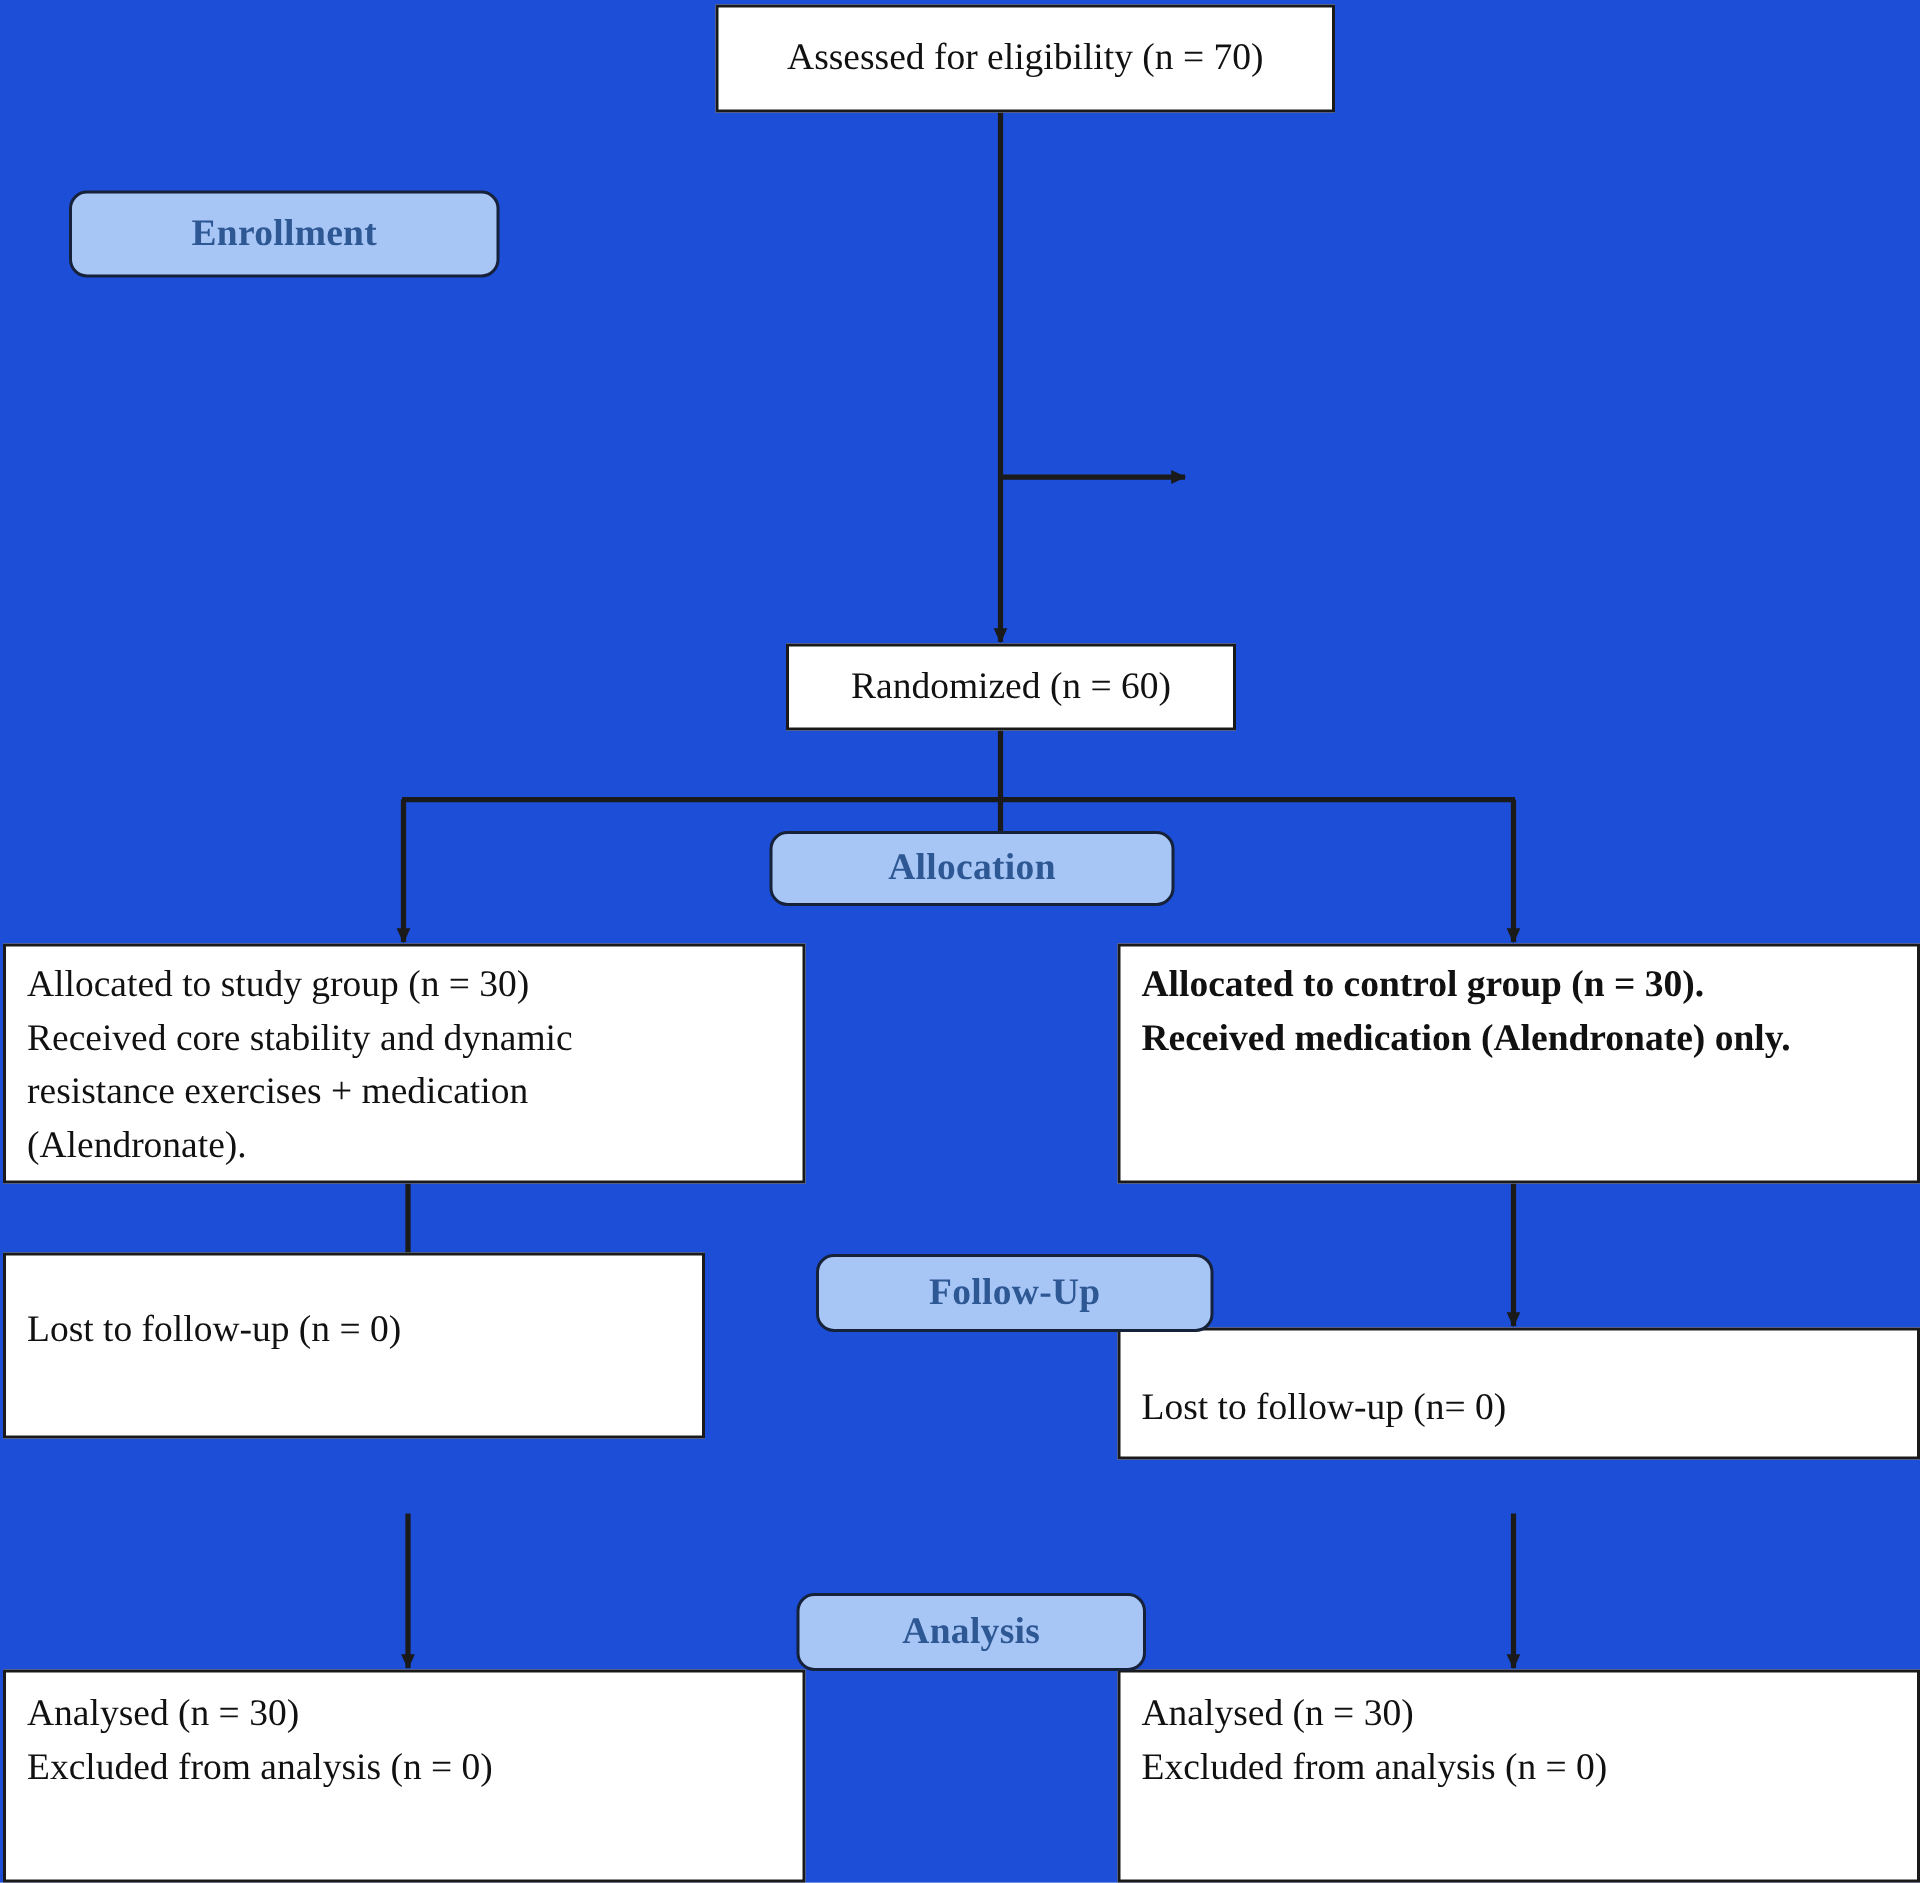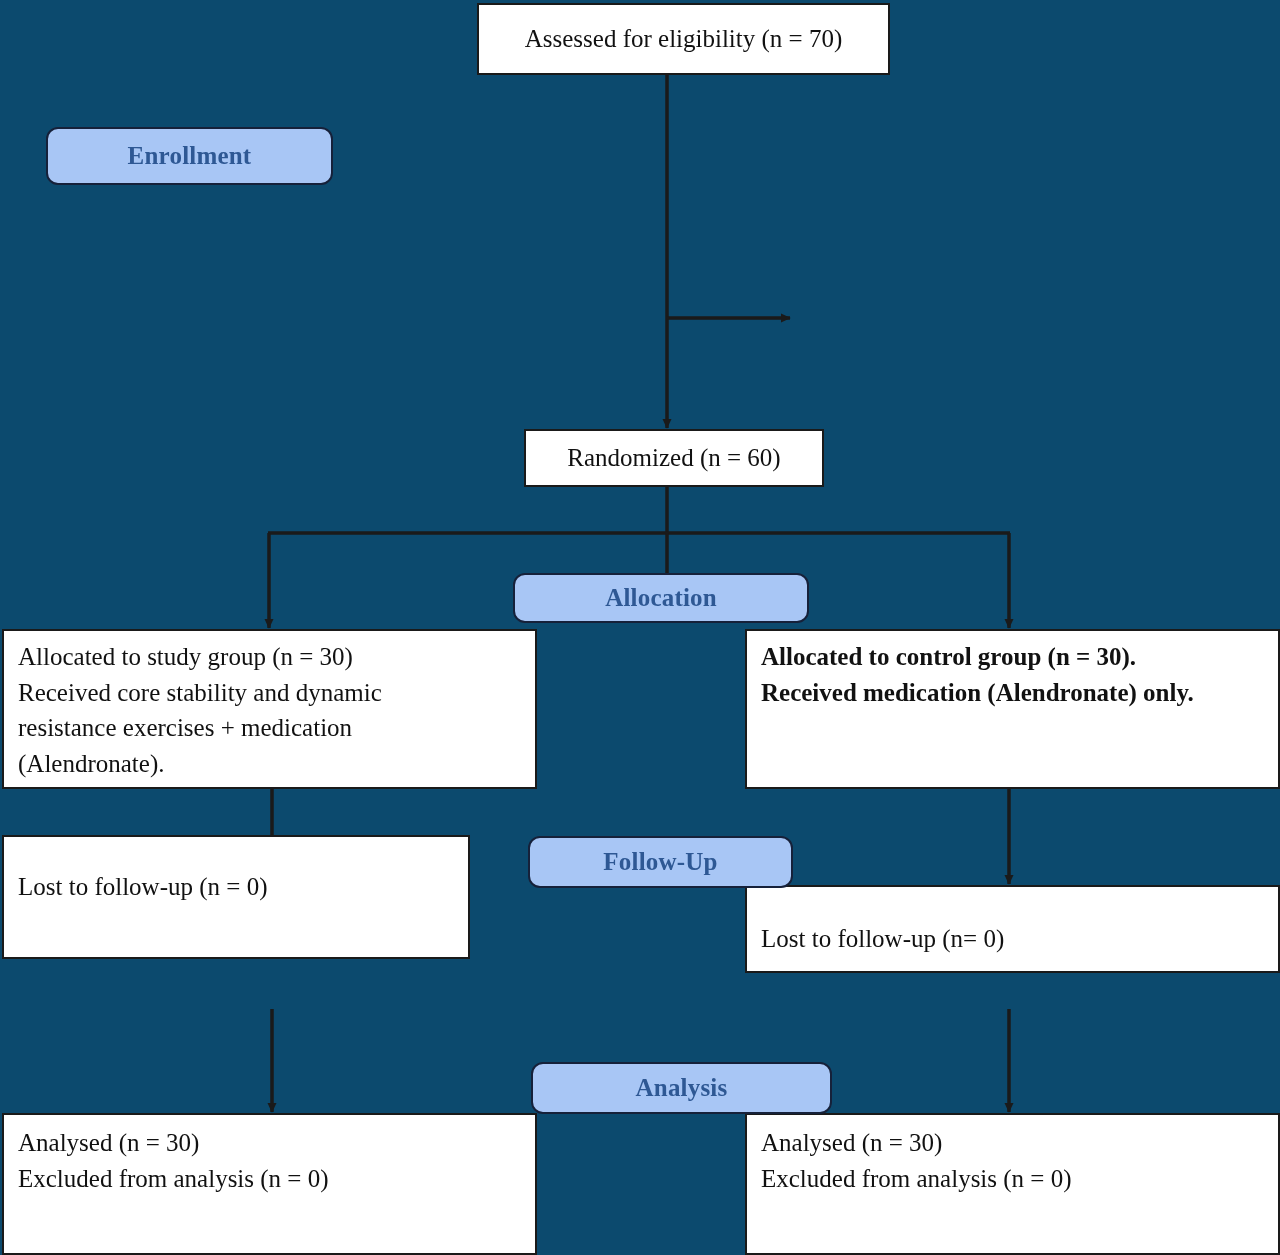--- a/index.html
+++ b/index.html
@@ -10,21 +10,21 @@
   body {
     width: 1280px;
     height: 1255px;
     font-family: "Liberation Serif", "DejaVu Serif", serif;
     overflow: hidden;
   }
   #diagram {
     position: relative;
     width: 1280px;
     height: 1255px;
-    background: #0c4a6e;
+    background: #1d4ed8;
   }
   svg.canvas {
     position: absolute;
     top: 0;
     left: 0;
     width: 1280px;
     height: 1255px;
   }
   .node-box {
     position: absolute;
@@ -119,43 +119,43 @@
 Received core stability and dynamic
 resistance exercises + medication
 (Alendronate).</span>
   </div>
 
   <div class="node-box box-left-text" style="left:745px; top:629px; width:535px; height:160px; padding-top:8px;font-weight:bold;">
     <span class="txt">Allocated to control group (n = 30).
  Received medication (Alendronate) only.</span>
   </div>
 
-  <div class="stage-badge" style="left:490px; top:573px; width:296px; height:50px;">
+  <div class="stage-badge" style="left:490px; top:554px; width:270px; height:50px;">
     <span>Allocation</span>
   </div>
 
   <div class="node-box box-left-text" style="left:2px; top:835px; width:468px; height:124px; padding-top:32px;">
     <span class="txt">Lost to follow-up (n = 0)</span>
   </div>
 
   <div class="node-box box-left-text" style="left:745px; top:885px; width:535px; height:88px; padding-top:34px;">
     <span class="txt">Lost to follow-up (n= 0)</span>
   </div>
 
-  <div class="stage-badge" style="left:505px; top:836px; width:265px; height:52px;">
+  <div class="stage-badge" style="left:521px; top:836px; width:265px; height:52px;">
     <span>Follow-Up</span>
   </div>
 
   <div class="node-box box-left-text" style="left:2px; top:1113px; width:535px; height:142px; padding-top:10px;">
     <span class="txt">Analysed (n = 30)
 Excluded from analysis (n = 0)</span>
   </div>
 
   <div class="node-box box-left-text" style="left:745px; top:1113px; width:535px; height:142px; padding-top:10px;">
     <span class="txt">Analysed (n = 30)
 Excluded from analysis (n = 0)</span>
   </div>
 
-  <div class="stage-badge" style="left:508px; top:1062px; width:301px; height:52px;">
+  <div class="stage-badge" style="left:508px; top:1062px; width:233px; height:52px;">
     <span>Analysis</span>
   </div>
 
 </div>
 
 </body></html>

